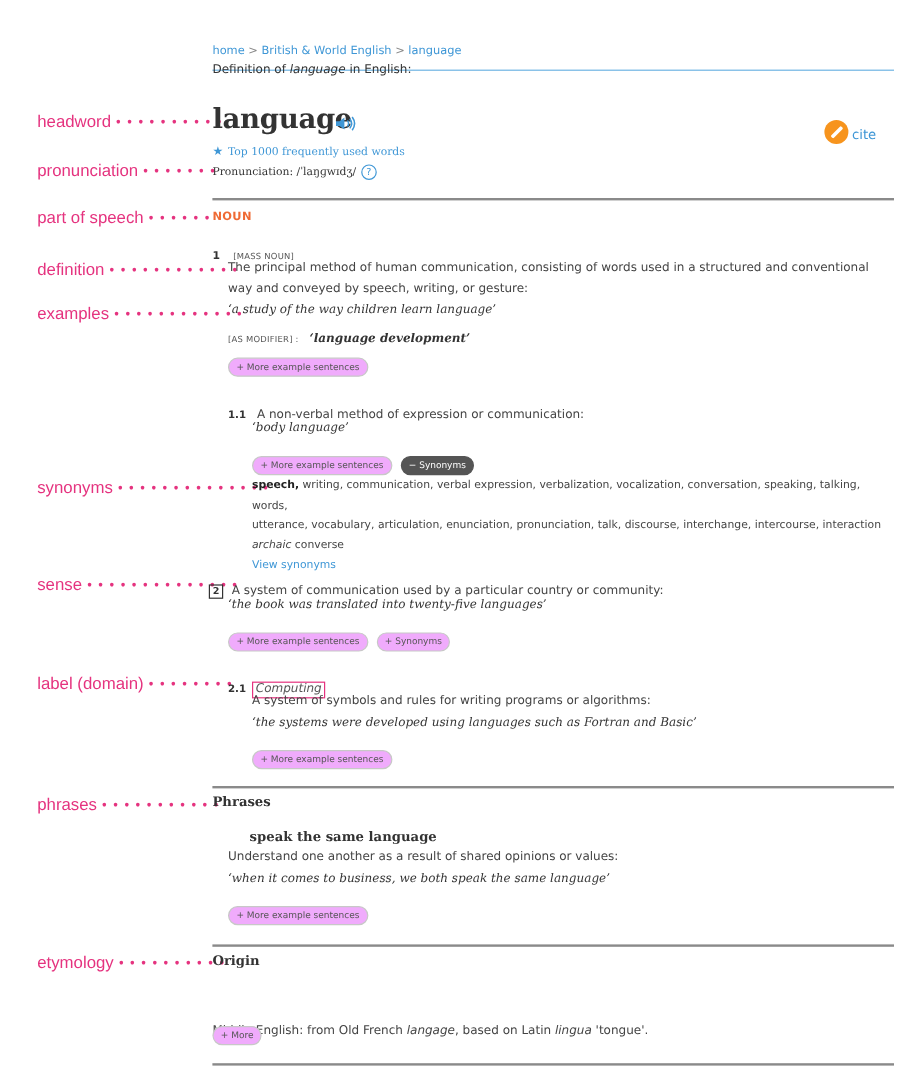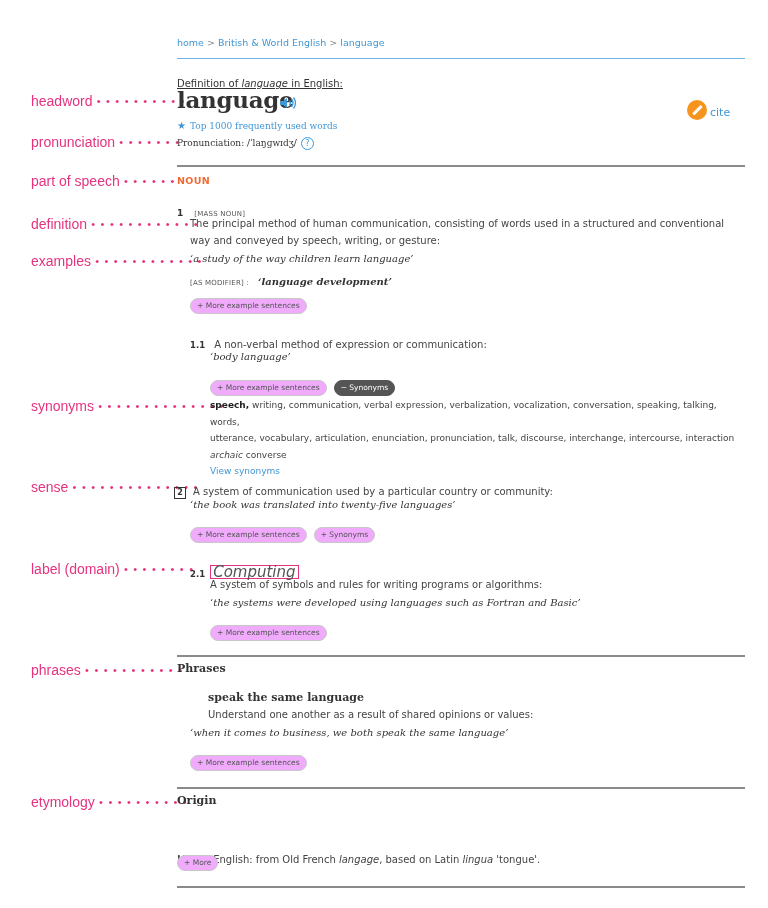--- a/index.html
+++ b/index.html
@@ -11,21 +11,21 @@
       font-family: "Liberation Sans", sans-serif; font-size: 14px;
       color: #e5337f; white-space: nowrap; line-height: 16px;
     }
     .ann .dots { letter-spacing: 1.2px; font-size: 11px; vertical-align: 1px; }
 
     .abs { position: absolute; white-space: nowrap; }
 
     .crumb { left: 177px; top: 37px; font-size: 9.5px; color: #3f97d6; }
     .crumb .sep { color: #888; margin: 0 3px; }
     .rule-blue { left: 177px; top: 58px; width: 568px; height: 1px; background: #6eb3e3; }
-    .defof { left: 177px; top: 78px; font-size: 10px; color: #333; text-decoration: underline; }
+    .defof { left: 177px; top: 53px; font-size: 10px; color: #333; }
     .defof i { font-style: italic; }
 
     .headword { left: 177px; top: 86px; font-family: "DejaVu Serif", serif; font-weight: bold; font-size: 23px; color: #333; letter-spacing: -0.3px; }
     .speaker { left: 279px; top: 95px; }
     .top1000 { left: 177px; top: 120px; font-family: "DejaVu Serif", serif; font-size: 9px; color: #3f97d6; }
     .top1000 .star { font-size: 10px; margin-right: 4px; }
     .pron { left: 177px; top: 137px; font-family: "DejaVu Serif", serif; font-size: 9px; color: #333; }
     .pron .help { display: inline-block; width: 13px; height: 13px; border: 1.2px solid #3f97d6; border-radius: 50%; color: #3f97d6; font-size: 8px; text-align: center; line-height: 11px; margin-left: 4px; font-family: "DejaVu Sans", sans-serif; }
 
     .cite-btn { left: 687px; top: 100px; display: flex; align-items: center; }
@@ -43,21 +43,21 @@
     .ex { font-family: "DejaVu Serif", serif; font-style: italic; font-size: 10px; color: #333; }
     .pill {
       display: inline-block; height: 16px; padding: 0 6px; border: 1px solid #c8c8c8; border-radius: 9px;
       font-size: 7.5px; color: #555; line-height: 14px; background: #f0abfc;
     }
     .pill.dark { background: #555; border-color: #555; color: #fff; }
     .syn { font-size: 9px; color: #444; line-height: 16.5px; white-space: normal; }
     .syn b { color: #222; }
     .link { color: #3f97d6; font-size: 9px; text-align: center; }
     .boxnum { display: inline-block; border: 1.3px solid #333; font-size: 8px; font-weight: bold; color: #333; width: 12px; height: 12px; line-height: 10px; text-align: center; }
-    .domain-label { display: inline-block; border: 1px solid #e5337f; padding: 0 2px; font-size: 15px; font-style: italic; color: #555; line-height: 12px; }
+    .domain-label { display: inline-block; border: 1px solid #e5337f; padding: 0 2px; font-size: 10px; font-style: italic; color: #555; line-height: 12px; }
     .section-title { font-family: "DejaVu Serif", serif; font-weight: bold; font-size: 11px; color: #333; }
     .phrase { font-family: "DejaVu Serif", serif; font-weight: bold; font-size: 11px; color: #333; }
   </style>
 </head>
 <body>
 
 <div class="ann" style="top:93px;"><span>headword</span><span class="dots"> • • • • • • • • • •</span></div>
 <div class="ann" style="top:134px;"><span>pronunciation</span><span class="dots"> • • • • • • •</span></div>
 <div class="ann" style="top:173px;"><span>part of speech</span><span class="dots"> • • • • • •</span></div>
 <div class="ann" style="top:216px;"><span>definition</span><span class="dots"> • • • • • • • • • • • •</span></div>
@@ -143,21 +143,21 @@
 <div class="abs def" style="left:210px; top:576px;">A system of symbols and rules for writing programs or algorithms:</div>
 <div class="abs ex" style="left:210px; top:597px;">‘the systems were developed using languages such as Fortran and Basic’</div>
 <div class="abs" style="left:210px; top:620px;">
   <span class="pill">+ More example sentences</span>
 </div>
 
 <div class="abs rule-gray" style="top:655px;"></div>
 
 <div class="abs section-title" style="left:177px; top:662px;">Phrases</div>
 <div class="abs phrase" style="left:190px; top:691px;margin-left:18px;">speak the same language</div>
-<div class="abs def" style="left:208px; top:706px;text-align:right;">Understand one another as a result of shared opinions or values:</div>
+<div class="abs def" style="left:190px; top:706px;text-align:right;">Understand one another as a result of shared opinions or values:</div>
 <div class="abs ex" style="left:190px; top:727px;">‘when it comes to business, we both speak the same language’</div>
 <div class="abs" style="left:190px; top:750px;">
   <span class="pill">+ More example sentences</span>
 </div>
 
 <div class="abs rule-gray" style="top:787px;"></div>
 
 <div class="abs section-title" style="left:177px; top:794px;">Origin</div>
 <div class="abs def" style="left:177px; top:816px;margin-top:35px;"><span>Middle English: from Old French </span><i>langage</i><span>, based on Latin </span><i>lingua</i><span> 'tongue'.</span></div>
 <div class="abs" style="left:177px; top:850px;">

